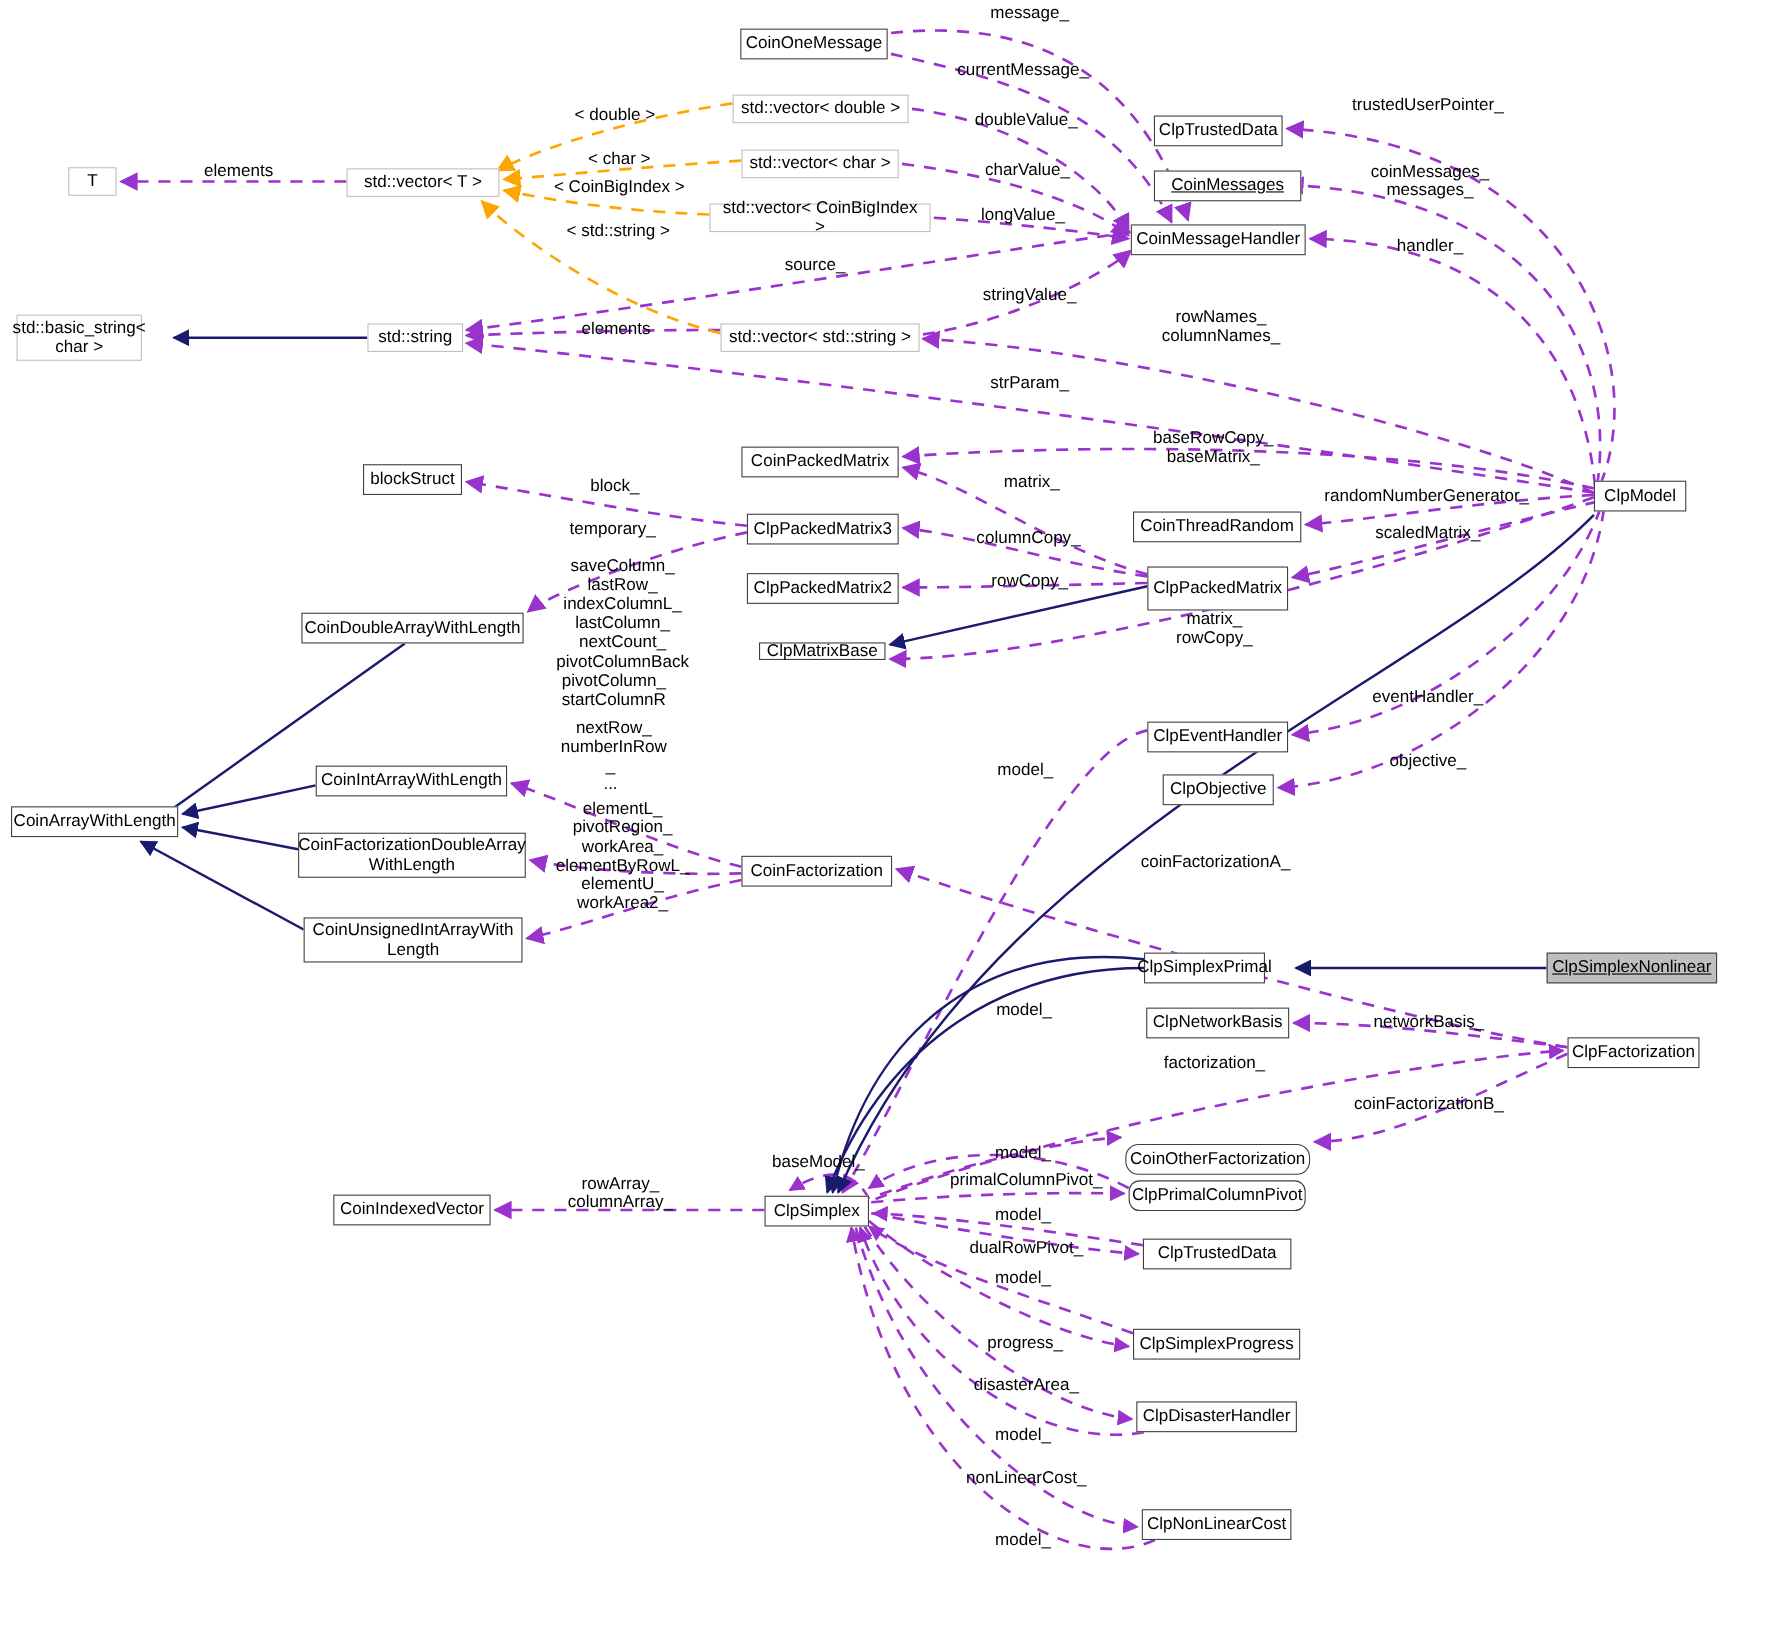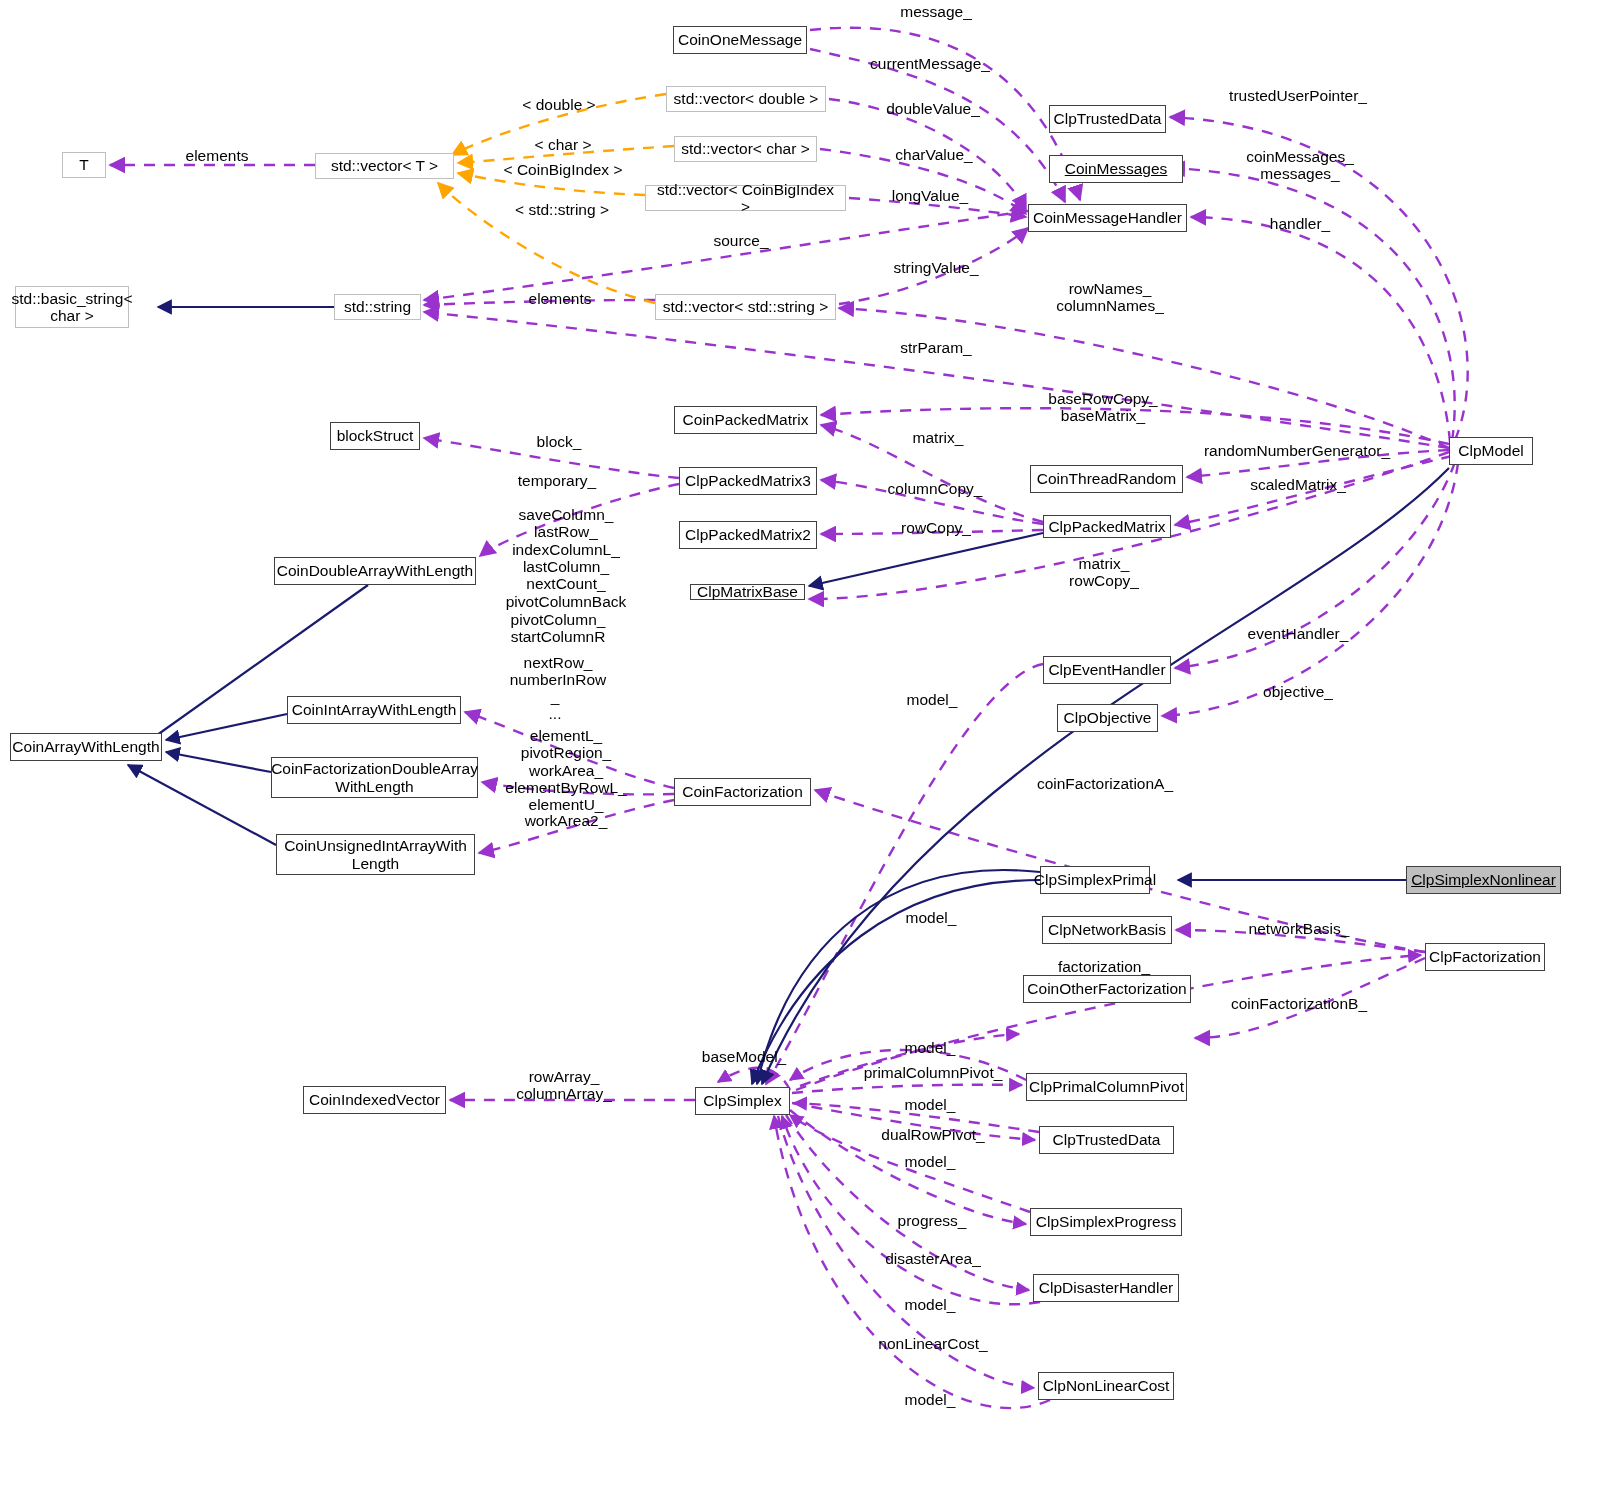--- a/index.html
+++ b/index.html
@@ -205,39 +205,39 @@
       <div class="node n-class" style="left: 1049px; top: 105px; width: 117px; height: 28px;">ClpTrustedData</div>
       <div class="node n-class" style="left: 1049px; top: 155px; width: 134px; height: 28px; text-decoration: underline;">CoinMessages</div>
       <div class="node n-class" style="left: 1028px; top: 204px; width: 159px; height: 28px;">CoinMessageHandler</div>
       <div class="node n-class" style="left: 1449px; top: 437px; width: 84px; height: 28px;">ClpModel</div>
       <div class="node n-class" style="left: 330px; top: 422px; width: 90px; height: 28px;">blockStruct</div>
       <div class="node n-class" style="left: 674px; top: 406px; width: 143px; height: 28px;">CoinPackedMatrix</div>
       <div class="node n-class" style="left: 679px; top: 467px; width: 138px; height: 28px;">ClpPackedMatrix3</div>
       <div class="node n-class" style="left: 679px; top: 521px; width: 138px; height: 28px;">ClpPackedMatrix2</div>
       <div class="node n-class" style="left: 690px; top: 584px; width: 115px; height: 16px;">ClpMatrixBase</div>
       <div class="node n-class" style="left: 1030px; top: 465px; width: 153px; height: 28px;">CoinThreadRandom</div>
-      <div class="node n-class" style="left: 1043px; top: 515px; width: 128px; height: 23px;">ClpPackedMatrix</div>
+      <div class="node n-class" style="left: 1043px; top: 515px; width: 128px; height: 40px;">ClpPackedMatrix</div>
       <div class="node n-class" style="left: 274px; top: 557px; width: 202px; height: 28px;">CoinDoubleArrayWithLength</div>
       <div class="node n-class" style="left: 10px; top: 733px; width: 152px; height: 28px;">CoinArrayWithLength</div>
       <div class="node n-class" style="left: 287px; top: 696px; width: 174px; height: 28px;">CoinIntArrayWithLength</div>
       <div class="node n-class" style="left: 271px; top: 757px; width: 207px; height: 41px;">CoinFactorizationDoubleArray
 WithLength</div>
       <div class="node n-class" style="left: 276px; top: 834px; width: 199px; height: 41px;">CoinUnsignedIntArrayWith
 Length</div>
       <div class="node n-class" style="left: 674px; top: 778px; width: 137px; height: 28px;">CoinFactorization</div>
       <div class="node n-class" style="left: 1043px; top: 656px; width: 128px; height: 28px;">ClpEventHandler</div>
       <div class="node n-class" style="left: 1057px; top: 704px; width: 101px; height: 28px;">ClpObjective</div>
       <div class="node n-class" style="left: 1040px; top: 866px; width: 110px; height: 28px;">ClpSimplexPrimal</div>
       <div class="node n-current" style="left: 1406px; top: 866px; width: 155px; height: 28px; text-decoration: underline;">ClpSimplexNonlinear</div>
       <div class="node n-class" style="left: 1042px; top: 916px; width: 130px; height: 28px;">ClpNetworkBasis</div>
       <div class="node n-class" style="left: 1425px; top: 943px; width: 120px; height: 28px;">ClpFactorization</div>
-      <div class="node n-class" style="left: 1023px; top: 975px; width: 168px; height: 28px;">CoinOtherFactorization</div>
+      <div class="node n-class" style="left: 1023px; top: 1040px; width: 168px; height: 28px; border-radius: 12px;">CoinOtherFactorization</div>
       <div class="node n-class" style="left: 695px; top: 1087px; width: 95px; height: 28px;">ClpSimplex</div>
       <div class="node n-class" style="left: 303px; top: 1086px; width: 143px; height: 28px;">CoinIndexedVector</div>
-      <div class="node n-class" style="left: 1026px; top: 1073px; width: 161px; height: 28px;">ClpPrimalColumnPivot</div>
+      <div class="node n-class" style="left: 1026px; top: 1073px; width: 161px; height: 28px; border-radius: 10px;">ClpPrimalColumnPivot</div>
       <div class="node n-class" style="left: 1039px; top: 1126px; width: 135px; height: 28px;">ClpTrustedData</div>
       <div class="node n-class" style="left: 1030px; top: 1208px; width: 152px; height: 28px;">ClpSimplexProgress</div>
       <div class="node n-class" style="left: 1033px; top: 1274px; width: 146px; height: 28px;">ClpDisasterHandler</div>
       <div class="node n-class" style="left: 1038px; top: 1372px; width: 136px; height: 28px;">ClpNonLinearCost</div>
     </div>
 
   <div id="labels-layer">
       <div class="edge-label" style="left: 936px; top: 12px;">message_</div>
       <div class="edge-label" style="left: 930px; top: 64px; text-align: center;">currentMessage_</div>
       <div class="edge-label" style="left: 559px; top: 105px;">&lt; double &gt;</div>

